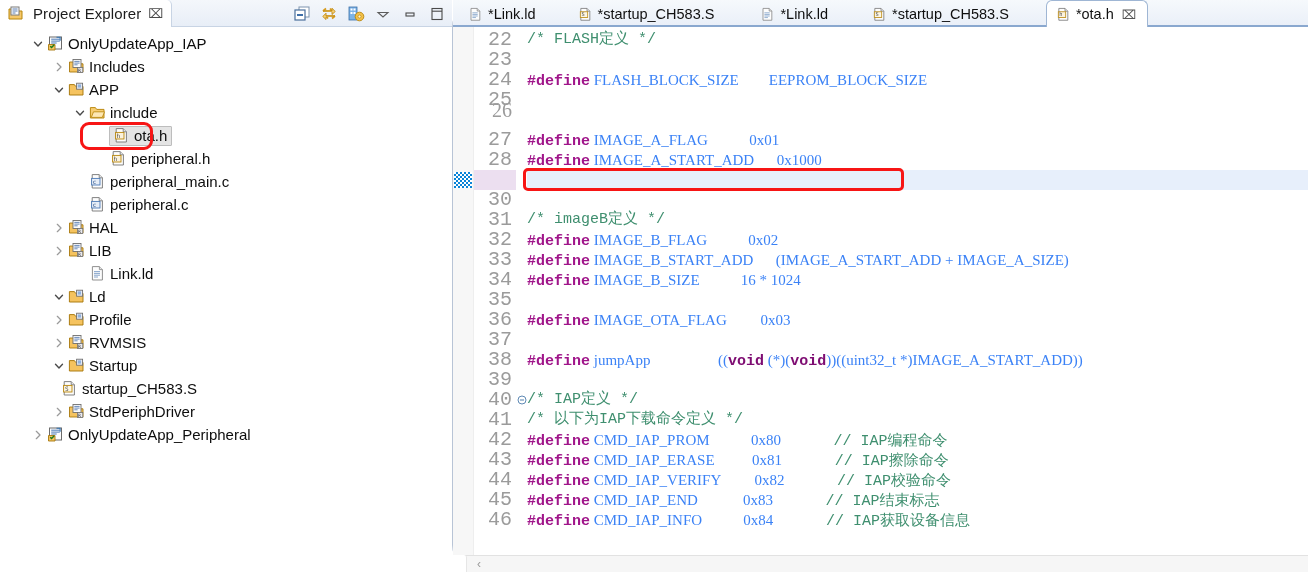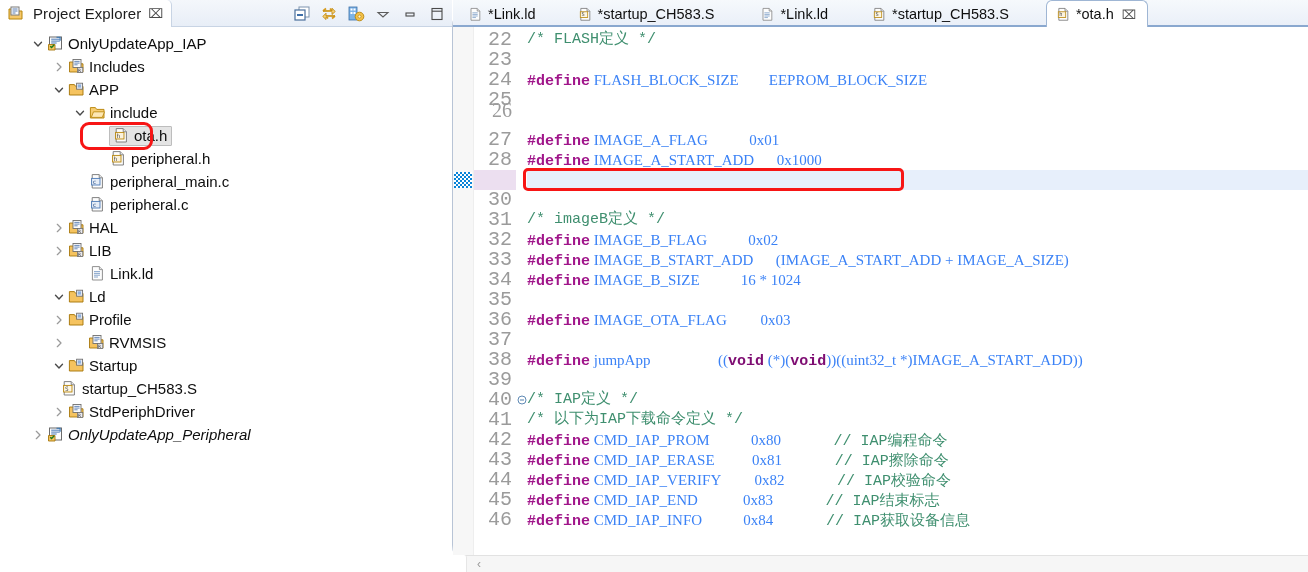--- a/index.html
+++ b/index.html
@@ -505,21 +505,21 @@
             <span class="ticon">
               <svg width="17" height="17" viewBox="0 0 17 17">
                 <path d="M1.4 3.6h5l1.3 1.8h7.3V14H1.4z" fill="#f5c35f" stroke="#a8780c" stroke-width="0.95"></path>
                 <rect x="8.6" y="2.2" width="6" height="6" fill="#e6e9f2" stroke="#6b6b6b" stroke-width="0.85"></rect>
                 <rect x="9.8" y="3.4" width="3.2" height="3.2" fill="#8fb2dd"></rect>
               </svg>
             </span>
             <span class="tlabel">Profile</span>
           </span>
         </div>
-        <div class="trow" style="padding-left: 27px; gap: 20px;">
+        <div class="trow" style="padding-left: 27px;">
           <span class="twist">
             <svg width="12" height="12" viewBox="0 0 12 12">
               <path d="M4.3 2.3L8 6l-3.7 3.7" fill="none" stroke="#9a9a9a" stroke-width="1.25" stroke-linecap="round" stroke-linejoin="round"></path>
             </svg>
           </span>
           <span style="display: flex; align-items: center;">
             <span class="ticon">
               <svg width="17" height="17" viewBox="0 0 17 17">
                 <path d="M1.5 4h5.2l1.3 1.8h7V14H1.5z" fill="#f5c35f" stroke="#a8780c" stroke-width="0.9"></path>
                 <rect x="5" y="1.5" width="8" height="8" fill="#fbfbfb" stroke="#6f6f6f" stroke-width="0.9"></rect>
@@ -580,21 +580,21 @@
             </span>
             <span class="tlabel">StdPeriphDriver</span>
           </span>
         </div>
         <div class="trow" style="padding-left: 6px;">
           <span class="twist">
             <svg width="12" height="12" viewBox="0 0 12 12">
               <path d="M4.3 2.3L8 6l-3.7 3.7" fill="none" stroke="#9a9a9a" stroke-width="1.25" stroke-linecap="round" stroke-linejoin="round"></path>
             </svg>
           </span>
-          <span style="display: flex; align-items: center; font-style: italic;">
+          <span style="display: flex; align-items: center;">
             <span class="ticon">
               <svg width="17" height="17" viewBox="0 0 17 17">
                 <rect x="2.5" y="2" width="12" height="12" fill="#fdfdfd" stroke="#6b6b6b" stroke-width="1"></rect>
                 <path d="M4.2 4.2h8.6M4.2 6.1h8.6M4.2 8h5.5" stroke="#4b79b5" stroke-width="1"></path>
                 <path d="M1.5 9.5h6.5v5.5H1.5z" fill="#f3c463" stroke="#a8780c" stroke-width="0.9"></path>
                 <path d="M3.2 11.2l1.4 1.4 2.6-2.8" fill="none" stroke="#1d7a1d" stroke-width="1.4"></path>
                 <path d="M9.5 2.2l3.6 0 0 3.6" fill="none" stroke="#2f6fb0" stroke-width="1.1"></path>
               </svg>
             </span>
             <span class="tlabel">OnlyUpdateApp_Peripheral</span>

